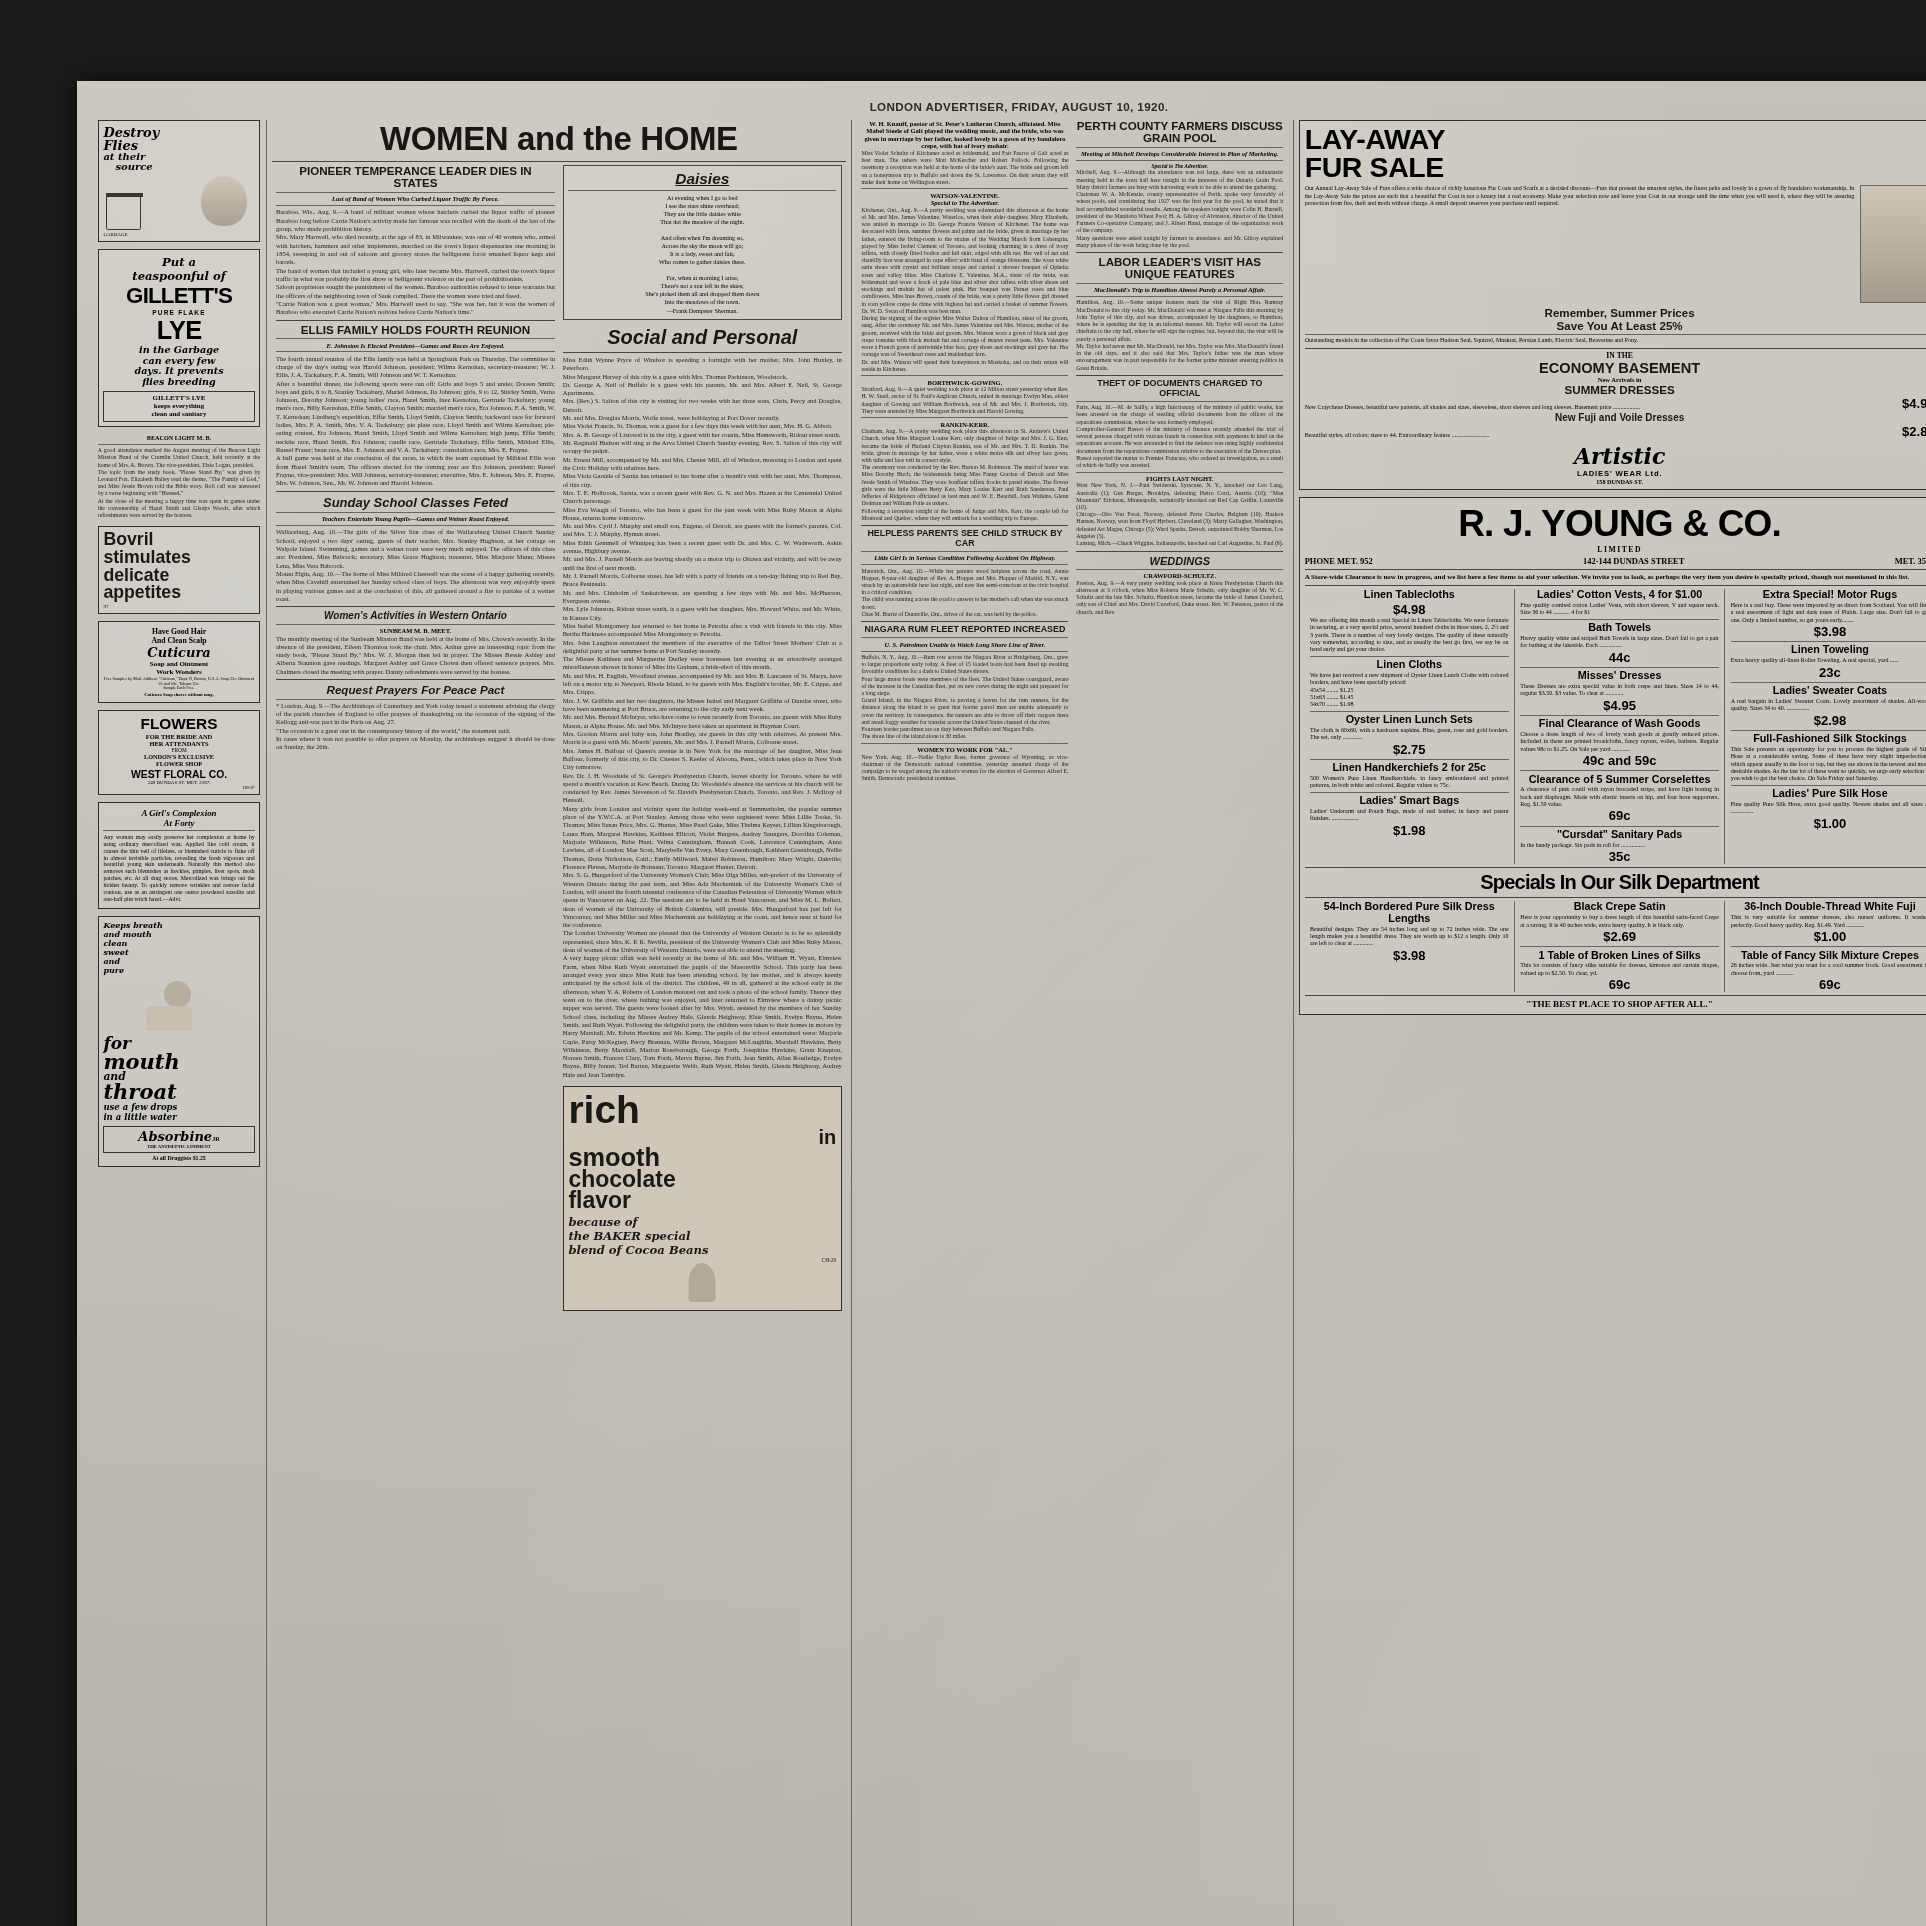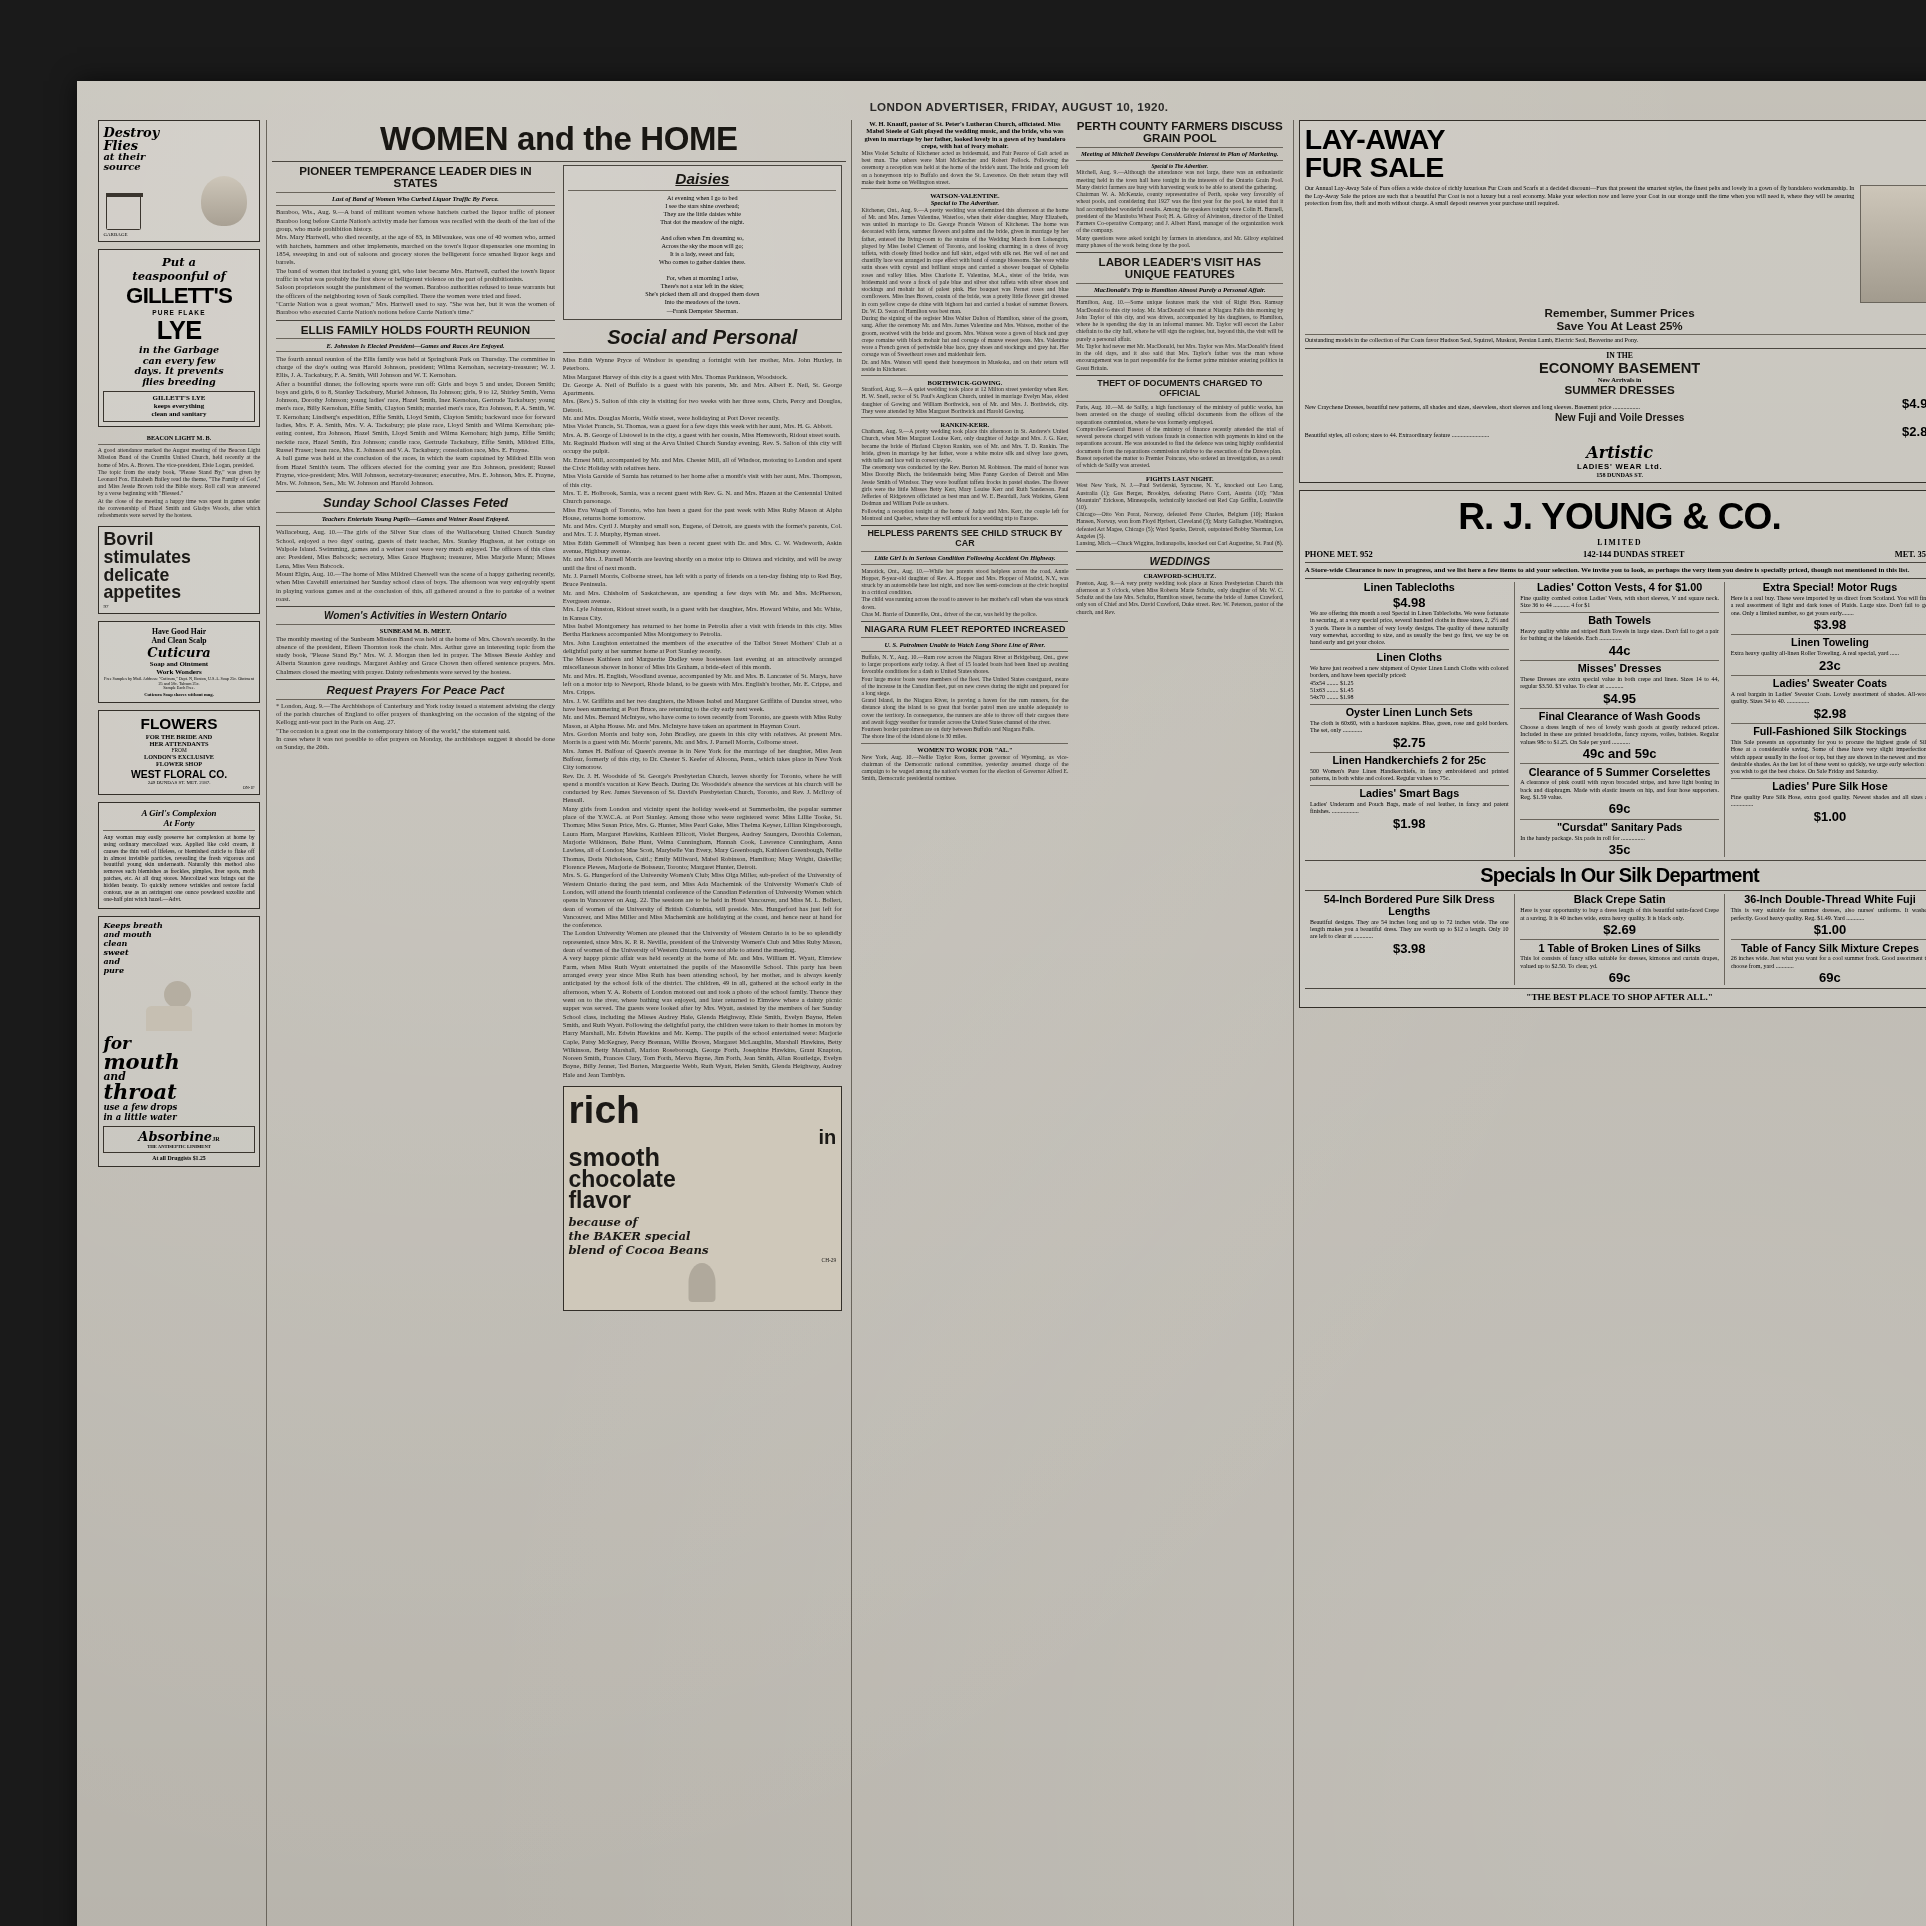--- a/index.html
+++ b/index.html
@@ -68,21 +68,21 @@
 
     <div class="cols">
 
       <div class="col c1">
 
         <div class="ad">
           <div class="ad-inner">
             <div class="script" style="font-size:13px;line-height:1.0;">Destroy</div>
             <div class="script" style="font-size:13px;line-height:1.0;">Flies</div>
             <div class="script" style="font-size:10px;line-height:1.0;">at their</div>
-            <div class="script" style="font-size:10px;line-height:1.0;">source</div>
+            <div class="script" style="font-size:10px;line-height:1.0;margin-left:12px;">source</div>
             <div style="height:58px;position:relative;margin-top:2.3px;">
               <div style="position:absolute;left:2.3px;bottom:2.3px;width:33px;height:33px;border:1.2px solid #3a352e;border-radius:1.5px;"></div>
               <div style="position:absolute;left:2.3px;bottom:35px;width:37px;height:3.9px;background:#3a352e;"></div>
               <div style="position:absolute;right:7.7px;top:2.3px;width:46px;height:50px;border-radius:50% 50% 45% 45%;background:linear-gradient(180deg,#cdc6b9,#a8a093);"></div>
             </div>
             <div style="font-size:5px;text-align:left;">GARBAGE</div>
           </div>
         </div>
 
         <div class="ad">
@@ -409,21 +409,21 @@
               </div>
               <div class="hd2" style="font-size:10px;margin-top:2.3px;">New Fuji and Voile Dresses</div>
               <div style="display:flex;align-items:flex-end;gap:3.9px;">
                 <div class="rj-txt" style="flex:1;">
                   <span>Beautiful styles, all colors; sizes to 44.</span>
                   <span>Extraordinary feature .........................</span>
                 </div>
                 <div class="bigprice">$2.89</div>
               </div>
               <div style="text-align:center;margin-top:3.9px;">
-                <span class="script" style="font-size:16px;">Artistic</span>
+                <span class="script" style="font-size:22px;">Artistic</span>
                 <div style="font-family:'Liberation Sans',sans-serif;font-weight:bold;font-size:7.7px;letter-spacing:0.8px;">LADIES'        WEAR Ltd.</div>
                 <div style="font-weight:bold;font-size:6.2px;">158 DUNDAS ST.</div>
               </div>
             </div>
           </div>
         </div>
 
         <div class="ad">
           <div class="ad-inner">
             <div class="ryoung">R. J. YOUNG &amp; CO.</div>

